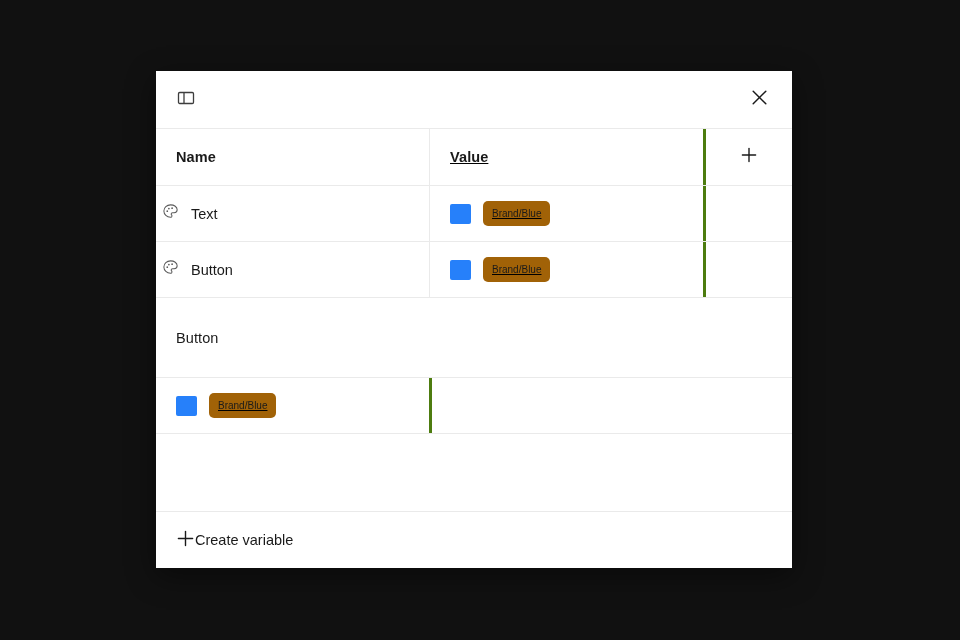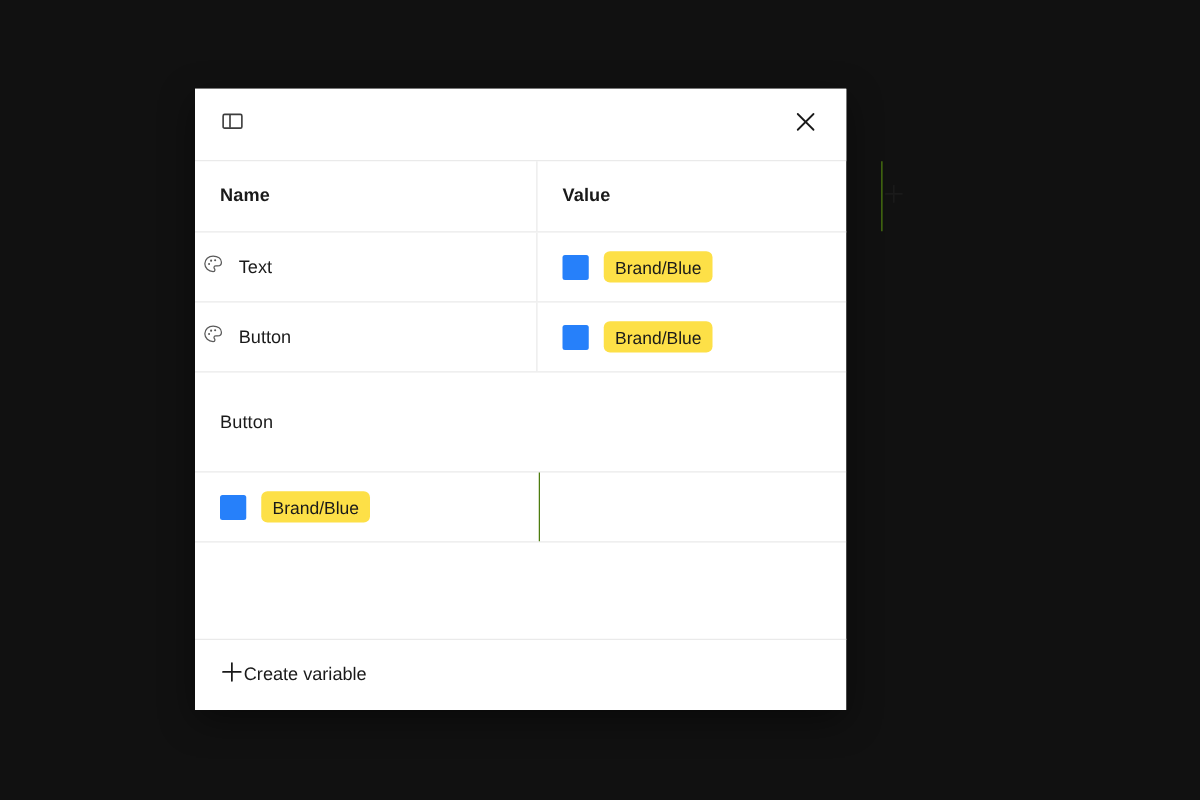--- a/index.html
+++ b/index.html
@@ -20,21 +20,21 @@
     position: relative;
     width: 960px;
     height: 640px;
   }
 
   
   .dialog {
     position: absolute;
     left: 156px;
     top: 71px;
-    width: 521px;
+    width: 636px;
     height: 497px;
     background: #ffffff;
     display: flex;
     flex-direction: column;
     box-shadow: 0 8px 28px rgba(0,0,0,0.45);
   }
 
   
   .toolbar {
     height: 57px;
@@ -67,21 +67,21 @@
   
   .table-head {
     height: 58px;
     flex: 0 0 58px;
     display: flex;
     border-top: 1px solid #eaeaea;
     border-bottom: 1px solid #eaeaea;
   }
 
   .col-name   { width: 274px; flex: 0 0 274px; border-right: 1px solid #eaeaea; }
-  .col-value  { width: 276px; flex: 0 0 276px; border-right: 1px solid #4d7c0f; }
+  .col-value  { width: 276px; flex: 0 0 276px; border-right: 3px solid #4d7c0f; text-decoration: underline; }
   .col-action { flex: 1 1 auto; }
 
   .table-head .col-name,
   .table-head .col-value {
     display: flex;
     align-items: center;
     padding-left: 20px;
   }
 
   .table-head .col-action {
@@ -136,23 +136,23 @@
     height: 20px;
     flex: 0 0 21px;
     border-radius: 2px;
   }
 
   .chip {
     display: inline-flex;
     align-items: center;
     height: 25px;
     padding: 0 9px;
-    background: #fde047;
+    background: #a16207;
     border-radius: 5px;
-    font-size: 14px;
+    font-size: 10px;
     color: #1a1a1a;
     white-space: nowrap;
   }
 
   
   .group-row {
     height: 80px;
     flex: 0 0 80px;
     display: flex;
     align-items: center;

